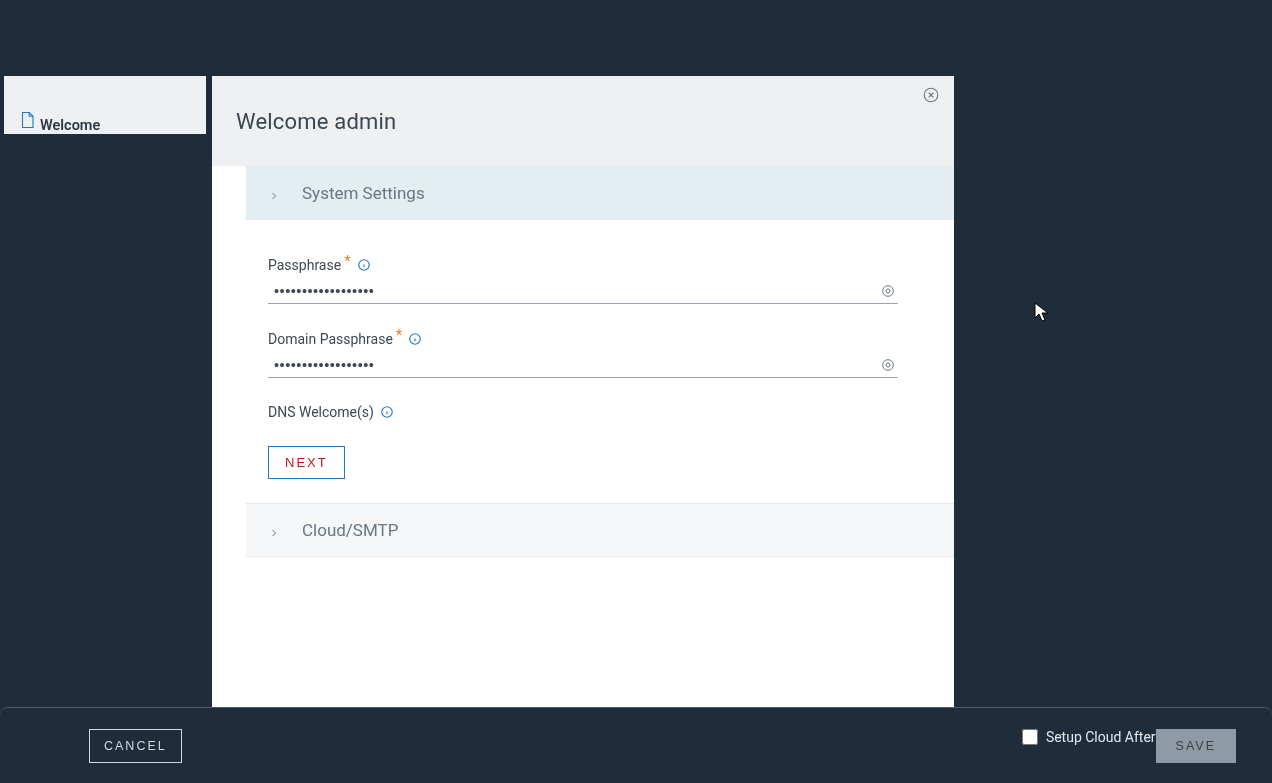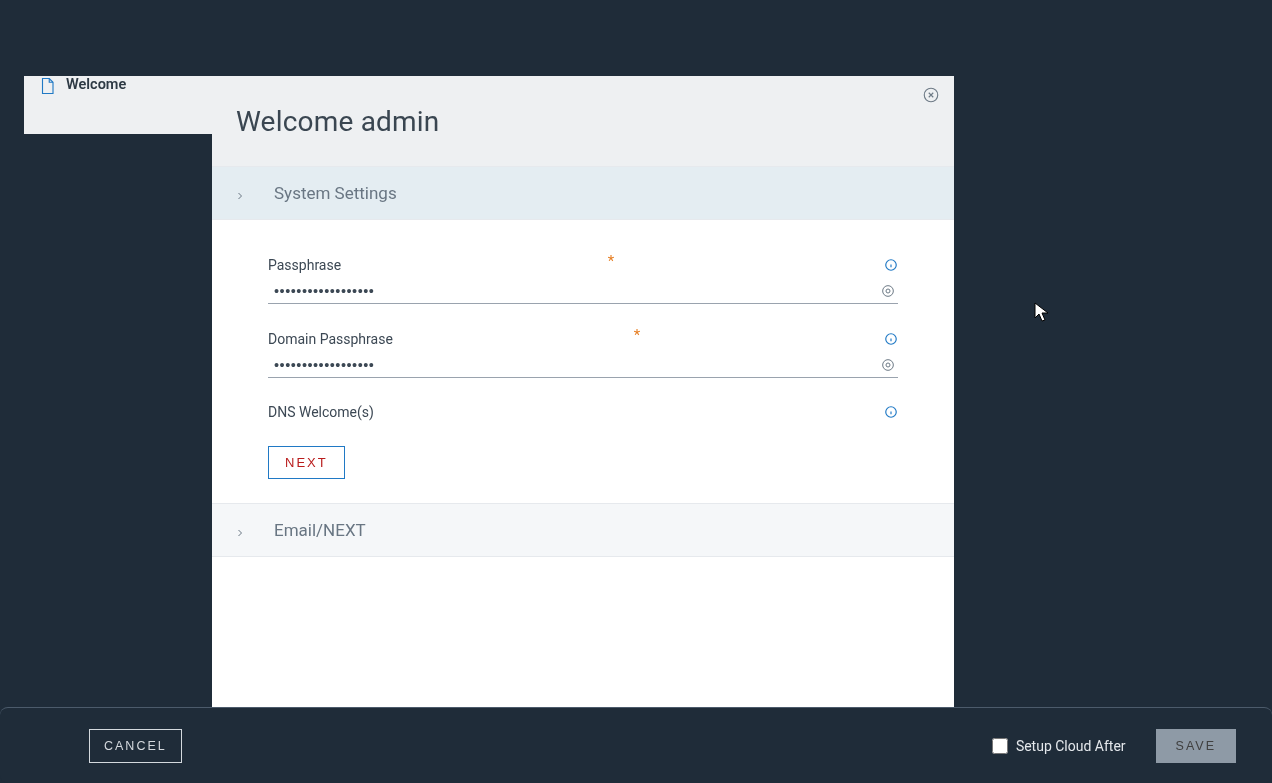--- a/index.html
+++ b/index.html
@@ -7,27 +7,27 @@
     width: 1272px; height: 783px;
     font-family: -apple-system, BlinkMacSystemFont, "Segoe UI", Roboto, Helvetica, Arial, sans-serif;
     background: #1f2c39;
     overflow: hidden;
     position: relative;
   }
 
   
   .side-tab {
     position: absolute;
-    left: 24px; top: 76px;
+    left: 4px; top: 76px;
     width: 202px; height: 58px;
     background: #eef0f2;
     display: flex;
-    align-items: flex-start;
+    align-items: flex-end;
     padding-left: 14px;
-    gap: 10px;
+    gap: 4px;
   }
   .side-tab svg { width: 18px; height: 20px; }
   .side-tab-label {
     color: #2e3a45;
     font-size: 14.5px;
     font-weight: 600;
   }
 
   
   .dialog {
@@ -43,63 +43,63 @@
   .dialog-header {
     background: #eef0f2;
     height: 90px;
     display: flex;
     align-items: center;
     padding-left: 24px;
     position: relative;
   }
   .dialog-title {
     color: #3a4651;
-    font-size: 28px;
+    font-size: 22px;
     font-weight: 400;
     letter-spacing: .2px;
   }
   .close-btn {
     position: absolute;
     top: 10px; right: 14px;
     width: 18px; height: 18px;
     color: #6d7a86;
     cursor: pointer;
   }
 
   
   .section-header {
     background: #f5f7f9;
     height: 54px;
     border-top: 1px solid #e6e9ed;
     border-bottom: 1px solid #e6e9ed;
     display: flex;
     align-items: center;
     padding-left: 22px;
-    gap: 28px;
-    cursor: pointer;
+    gap: 22px;
+    cursor: pointer;
+    margin-left: 34px;
   }
   .section-header.active { background: #e4edf2; }
   .chevron { width: 12px; height: 12px; color: #697683; flex-shrink: 0; }
   .section-title { color: #697683; font-size: 17px; font-weight: 400; width: 180px; }
   .section-subtitle { color: #697683; font-size: 15.5px; font-weight: 400; }
 
   
   .section-body {
     padding: 36px 56px 24px 56px;
     background: #fff;
   }
   .field { margin-bottom: 26px; }
   .field-label {
     font-size: 14px;
     color: #3c4854;
     margin-bottom: 4px;
     display: flex;
     align-items: center;
     gap: 2px;
-    justify-content: space-between;
   }
   .req-star { color: #e67e22; font-size: 15px; margin-left: 1px; position: relative; top: -4px; }
   .info-icon {
     width: 14px; height: 14px;
     margin-left: 4px;
     color: #2079c5;
     cursor: default;
   }
   .input-row {
     position: relative;
@@ -152,22 +152,21 @@
     background: transparent;
     color: #d4d9de;
     font-size: 12.5px;
     letter-spacing: 2px;
     padding: 9px 14px;
     cursor: pointer;
   }
   .footer-right {
     margin-left: auto;
     display: flex;
-    align-items: center;
-    gap: 30px;
+    align-items: flex-start;
   }
   .checkbox-wrap {
     display: flex;
     align-items: center;
     gap: 8px;
     color: #e4e8ec;
     font-size: 14px;
   }
   .checkbox-wrap input {
     width: 16px; height: 16px;
@@ -287,21 +286,21 @@
 
     <button class="next-btn">NEXT</button>
   </div>
 
   <div class="section-header">
     <span class="chevron">
       <svg viewBox="0 0 24 24" fill="none" stroke="currentColor" stroke-width="2">
           <path d="M9 6l6 6-6 6"></path>
         </svg>
     </span>
-    <span class="section-title">Email/NEXT</span>
+    <span class="section-title">Cloud/SMTP</span>
   </div>
 
 </div>
 
 <div class="footer">
   <button class="cancel-btn">CANCEL</button>
   <div class="footer-right">
     <label class="checkbox-wrap">
       <input type="checkbox" style="">
       <span>Setup Cloud After</span>

